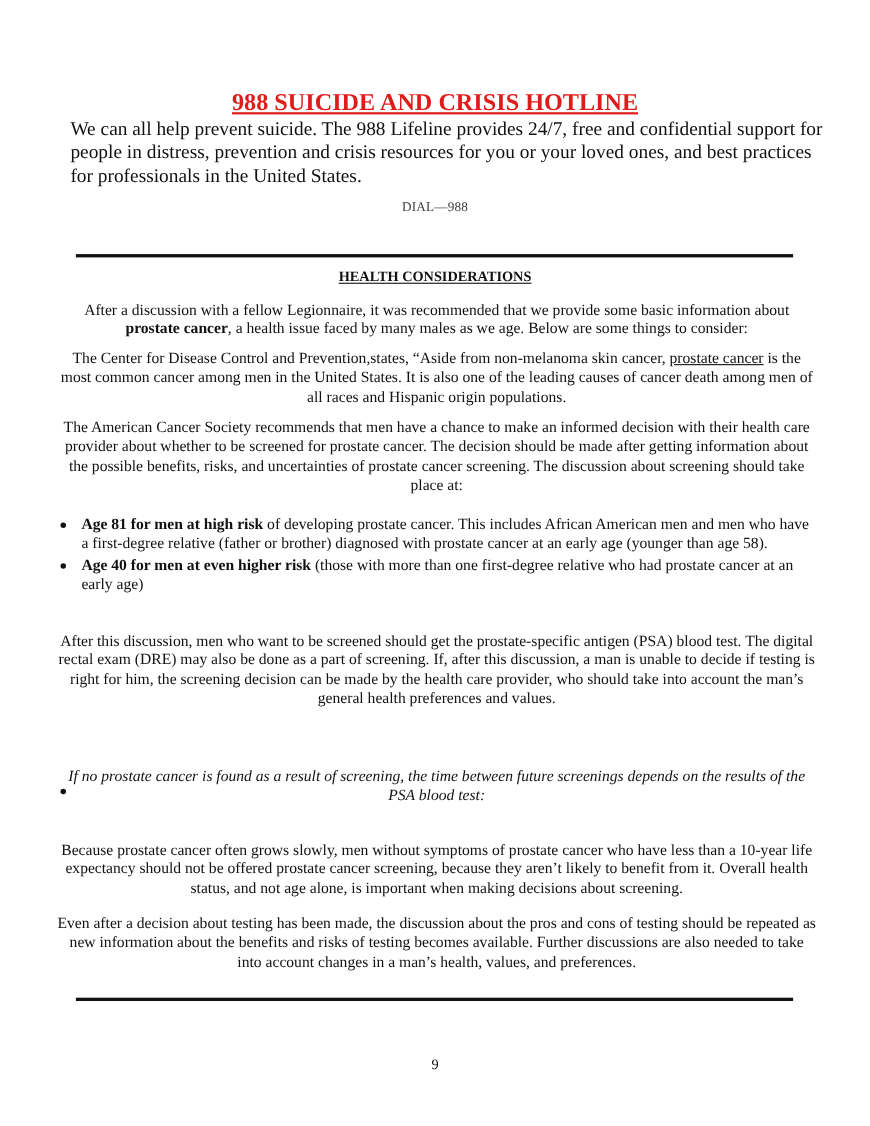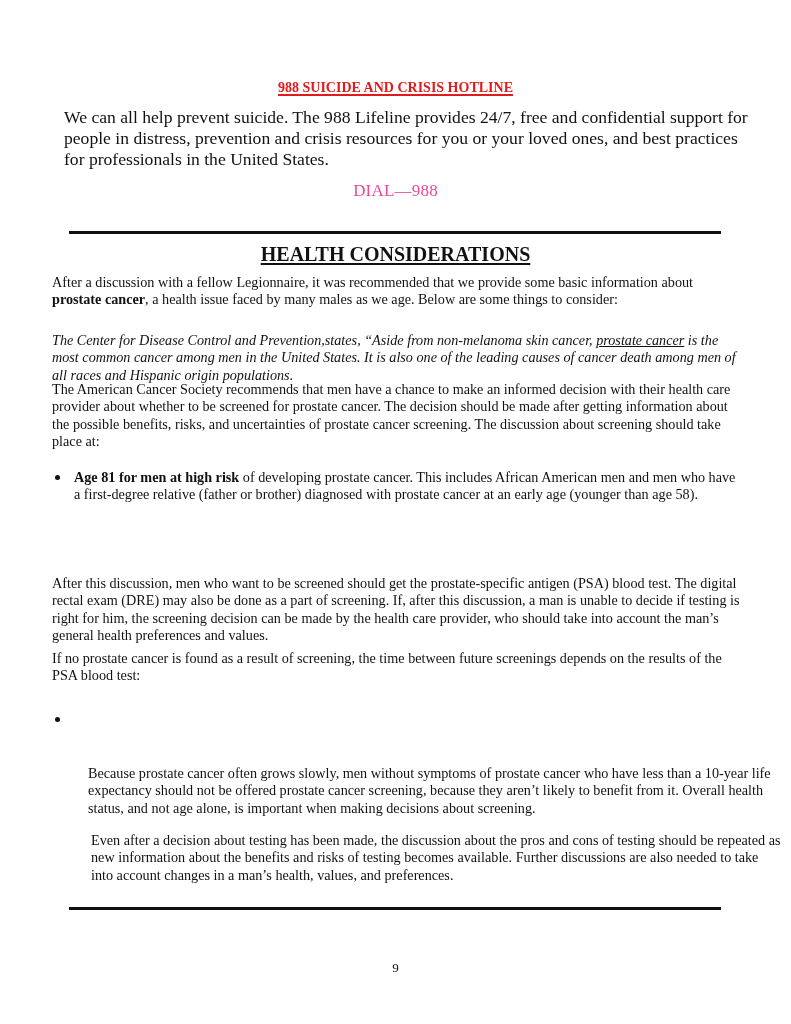--- a/index.html
+++ b/index.html
@@ -3,41 +3,41 @@
 <meta charset="utf-8">
 <style>
   html, body { margin: 0; padding: 0; background: #ffffff; }
   body {
     width: 791px; height: 1024px; position: relative; overflow: hidden;
     font-family: "Liberation Serif", serif; color: #111111;
   }
   .abs { position: absolute; }
   .hotline-title {
     left: 0; width: 791px; top: 80px; text-align: center;
-    font-size: 14px; font-weight: bold; color: #e01b1b;
+    font-size: 22px; font-weight: bold; color: #e01b1b;
     text-decoration: underline; text-decoration-thickness: 2px; text-underline-offset: 2px;
   }
   .hotline-text {
     left: 64px; width: 690px; top: 107px;
     font-size: 17.6px; line-height: 21px; color: #111;
   }
   .dial {
     left: 0; width: 791px; top: 181px; text-align: center;
-    font-size: 17px; color: #ec4899; letter-spacing: 0.2px;
+    font-size: 12px; color: #404040; letter-spacing: 0.2px;
   }
   .rule { left: 69px; width: 652px; height: 3px; background: #111; }
   .rule-top { top: 231px; }
   .rule-bottom { top: 907px; }
   .health-title {
     left: 0; width: 791px; top: 243px; text-align: center;
-    font-size: 20px; font-weight: bold; text-decoration: underline;
+    font-size: 13px; font-weight: bold; text-decoration: underline;
     text-underline-offset: 2px;
   }
   .body-text { font-size: 14.2px; line-height: 17.4px; color: #111; }
-  .para { left: 52px; width: 690px; }
+  .para { left: 52px; width: 690px; text-align: center; }
   .b { font-weight: bold; }
   .u { text-decoration: underline; }
   .bullets { left: 52px; width: 690px; margin: 0; padding: 0; list-style: none; }
   .bullets li { position: relative; padding-left: 22px; margin-bottom: 2px; }
   .bullets li .dot {
     position: absolute; left: 3px; top: 6px; width: 5px; height: 5px;
     border-radius: 50%; background: #111;
   }
   .page-num { left: 0; width: 791px; top: 960px; text-align: center; font-size: 13px; }
 </style>
@@ -49,37 +49,38 @@
 <div class="abs dial">DIAL—988</div>
 
 <div class="abs rule rule-top"></div>
 
 <div class="abs health-title">HEALTH CONSIDERATIONS</div>
 
 <div class="abs para body-text" style="top:274px;">
   <span>After a discussion with a fellow Legionnaire, it was recommended that we provide some basic information about </span><span class="b">prostate cancer</span><span>, a health issue faced by many males as we age.  Below are some things to consider:</span>
 </div>
 
-<div class="abs para body-text" style="top:332px;font-style:italic;">
+<div class="abs para body-text" style="top:318px;">
   <span>The Center for Disease Control and Prevention,states, “Aside from non-melanoma skin cancer, </span><span class="u">prostate cancer</span><span> is the most common cancer among men in the United States. It is also one of the leading causes of cancer death among men of all races and Hispanic origin populations.</span>
 </div>
 
 <div class="abs para body-text" style="top:381px;">The American Cancer Society recommends that men have a chance to make an informed decision with their health care provider about whether to be screened for prostate cancer. The decision should be made after getting information about the possible benefits, risks, and uncertainties of prostate cancer screening. The discussion about screening should take place at:</div>
 
 <ul class="abs bullets body-text" style="top:469px;">
   <li><span class="dot"></span><span class="b">Age 81 for men at high risk</span><span> of developing prostate cancer. This includes African American men and men who have a first-degree relative (father or brother) diagnosed with prostate cancer at an early age (younger than age 58).</span></li>
+  <li><span class="dot"></span><span class="b">Age 40 for men at even higher risk</span><span> (those with more than one first-degree relative who had prostate cancer at an early age)</span></li>
 </ul>
 
 <div class="abs para body-text" style="top:575px;">After this discussion, men who want to be screened should get the prostate-specific antigen (PSA) blood test. The digital rectal exam (DRE) may also be done as a part of screening. If, after this discussion, a man is unable to decide if testing is right for him, the screening decision can be made by the health care provider, who should take into account the man’s general health preferences and values.</div>
 
-<div class="abs para body-text" style="top:650px;">If no prostate cancer is found as a result of screening, the time between future screenings depends on the results of the PSA blood test:</div>
+<div class="abs para body-text" style="top:698px;font-style:italic;">If no prostate cancer is found as a result of screening, the time between future screenings depends on the results of the PSA blood test:</div>
 
 <ul class="abs bullets body-text" style="top:711px;">
   <li><span class="dot"></span></li>
 </ul>
 
-<div class="abs para body-text" style="top:765px;margin-left:36px;">Because prostate cancer often grows slowly, men without symptoms of prostate cancer who have less than a 10-year life expectancy should not be offered prostate cancer screening, because they aren’t likely to benefit from it. Overall health status, and not age alone, is important when making decisions about screening.</div>
+<div class="abs para body-text" style="top:765px;">Because prostate cancer often grows slowly, men without symptoms of prostate cancer who have less than a 10-year life expectancy should not be offered prostate cancer screening, because they aren’t likely to benefit from it. Overall health status, and not age alone, is important when making decisions about screening.</div>
 
-<div class="abs para body-text" style="top:832px;margin-left:39px;">Even after a decision about testing has been made, the discussion about the pros and cons of testing should be repeated as new information about the benefits and risks of testing becomes available. Further discussions are also needed to take into account changes in a man’s health, values, and preferences.</div>
+<div class="abs para body-text" style="top:832px;">Even after a decision about testing has been made, the discussion about the pros and cons of testing should be repeated as new information about the benefits and risks of testing becomes available. Further discussions are also needed to take into account changes in a man’s health, values, and preferences.</div>
 
 <div class="abs rule rule-bottom"></div>
 
 <div class="abs page-num">9</div>
 
 </body></html>

